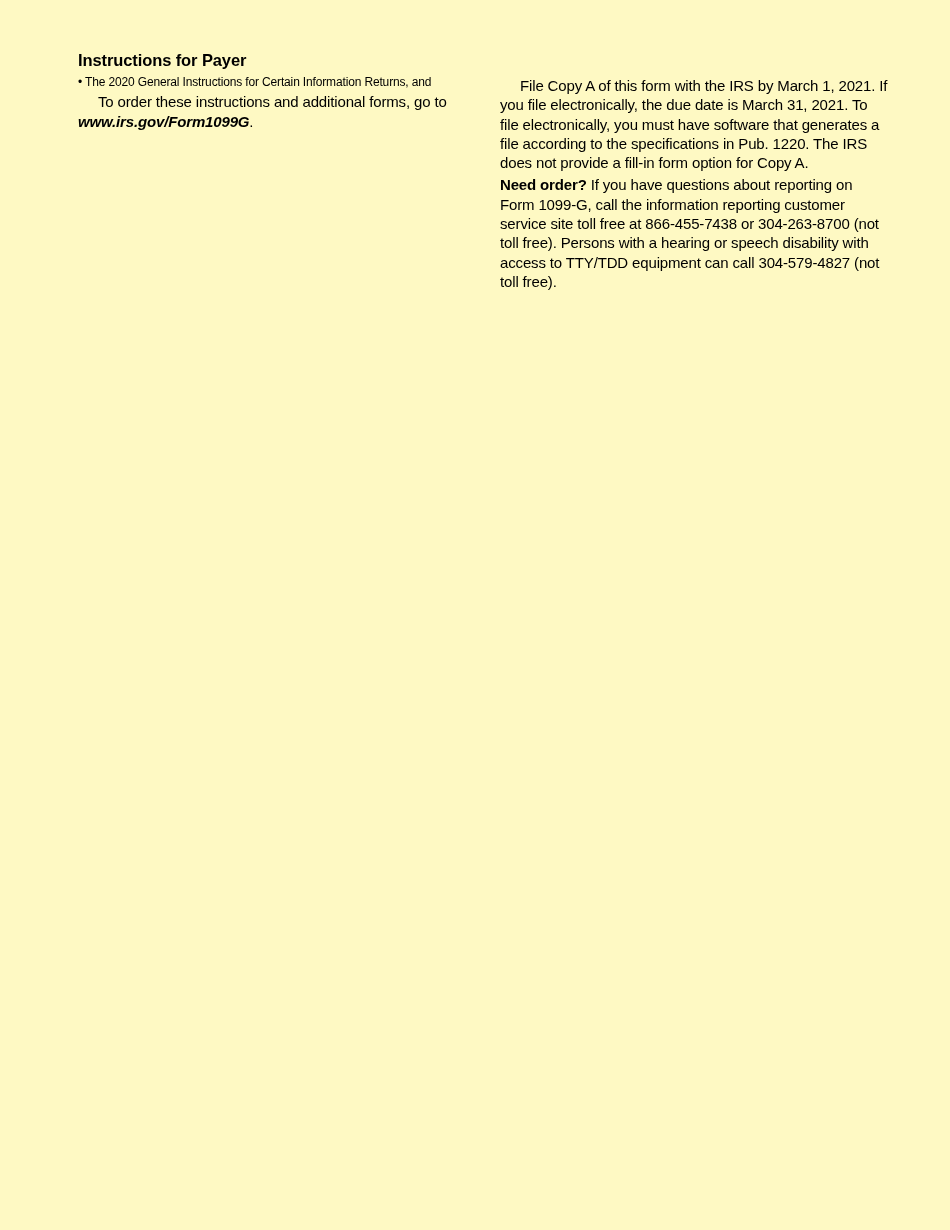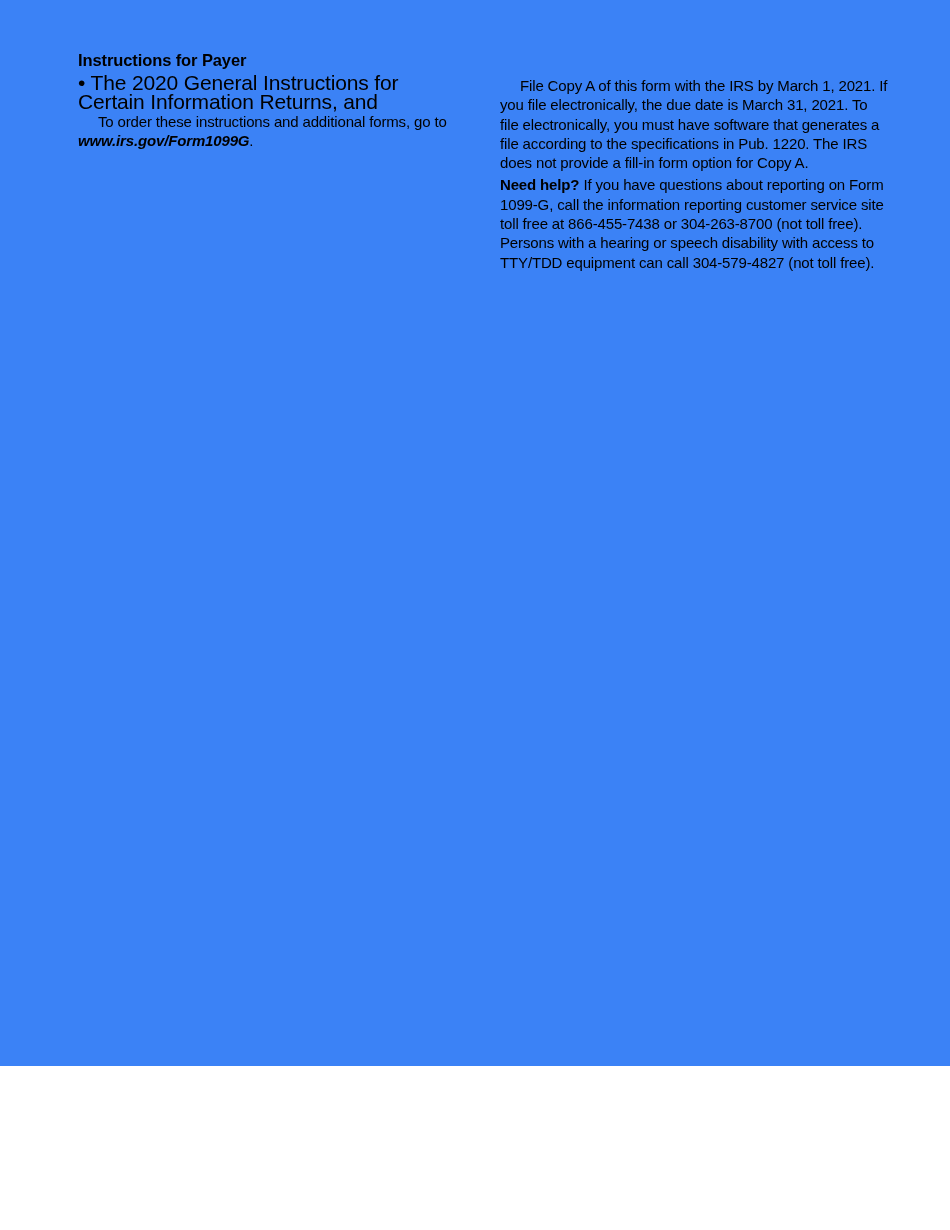--- a/index.html
+++ b/index.html
@@ -15,22 +15,22 @@
     font-family: "Liberation Sans", sans-serif;
     color: #000000;
     -webkit-font-smoothing: antialiased;
   }
 
   .page {
     position: absolute;
     left: 0;
     top: 0;
     width: 950px;
-    height: 1066px;
-    background: #3b82f6;
+    height: 1230px;
+    background: #fef9c3;
   }
 
   
   .instructions {
     position: absolute;
     left: 78px;
     top: 50px;
     width: 812px;
   }
 
@@ -75,21 +75,21 @@
   .lead {
     font-weight: bold;
   }
 
   .url {
     font-style: italic;
     font-weight: bold;
   }
 
   .bullet-line {
-    font-size: 21px;
+    font-size: 12px;
     line-height: 19.3px;
     letter-spacing: -0.15px;
     margin: 0;
   }
 </style>
 </head>
 <body>
 
 <div class="page">
 
@@ -106,18 +106,18 @@
       <p class="para indent"><span>To order these instructions and additional forms, go to </span><span class="url">www.irs.gov/Form1099G</span><span>.</span></p>
 
 
 
     </div>
 
     <div class="col col-right">
 
       <p class="para indent">File Copy A of this form with the IRS by March 1, 2021. If you file electronically, the due date is March 31, 2021. To file electronically, you must have software that generates a file according to the specifications in Pub. 1220. The IRS does not provide a fill-in form option for Copy A.</p>
 
-      <p class="para gap"><span class="lead">Need help?</span><span> If you have questions about reporting on Form 1099-G, call the information reporting customer service site toll free at 866-455-7438 or 304-263-8700 (not toll free). Persons with a hearing or speech disability with access to TTY/TDD equipment can call 304-579-4827 (not toll free).</span></p>
+      <p class="para gap"><span class="lead">Need order?</span><span> If you have questions about reporting on Form 1099-G, call the information reporting customer service site toll free at 866-455-7438 or 304-263-8700 (not toll free). Persons with a hearing or speech disability with access to TTY/TDD equipment can call 304-579-4827 (not toll free).</span></p>
 
     </div>
 
   </div>
 </div>
 
 </body></html>

